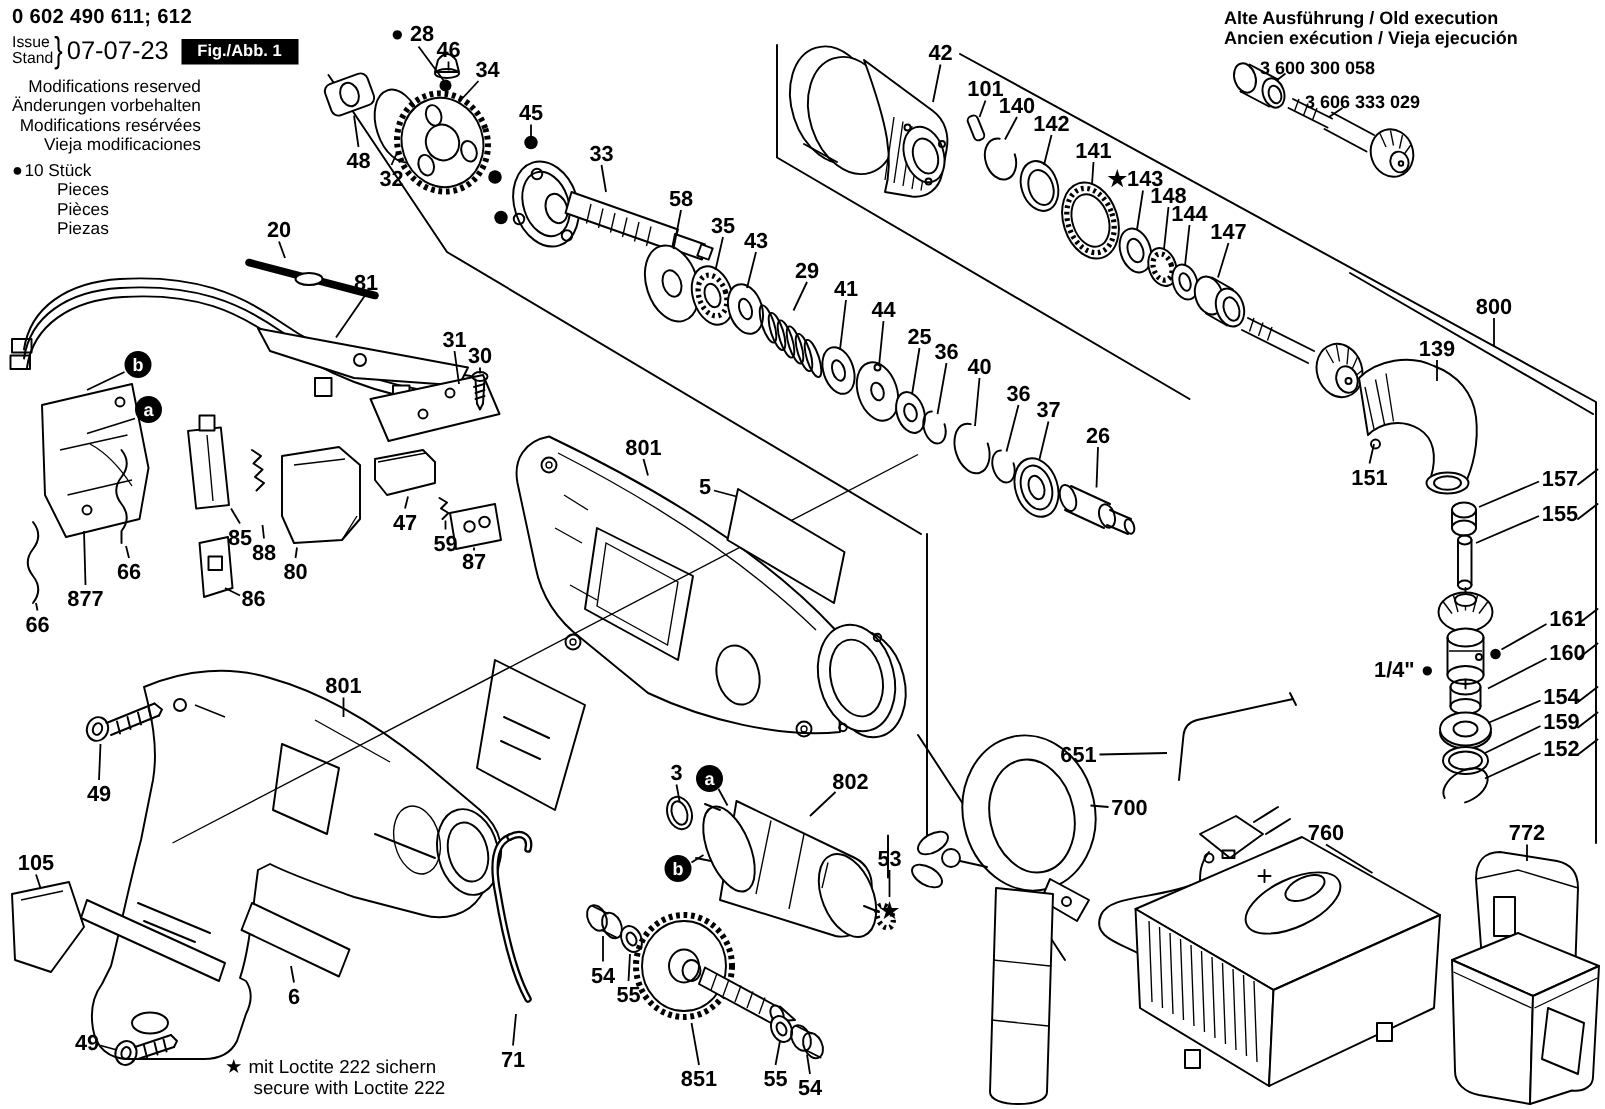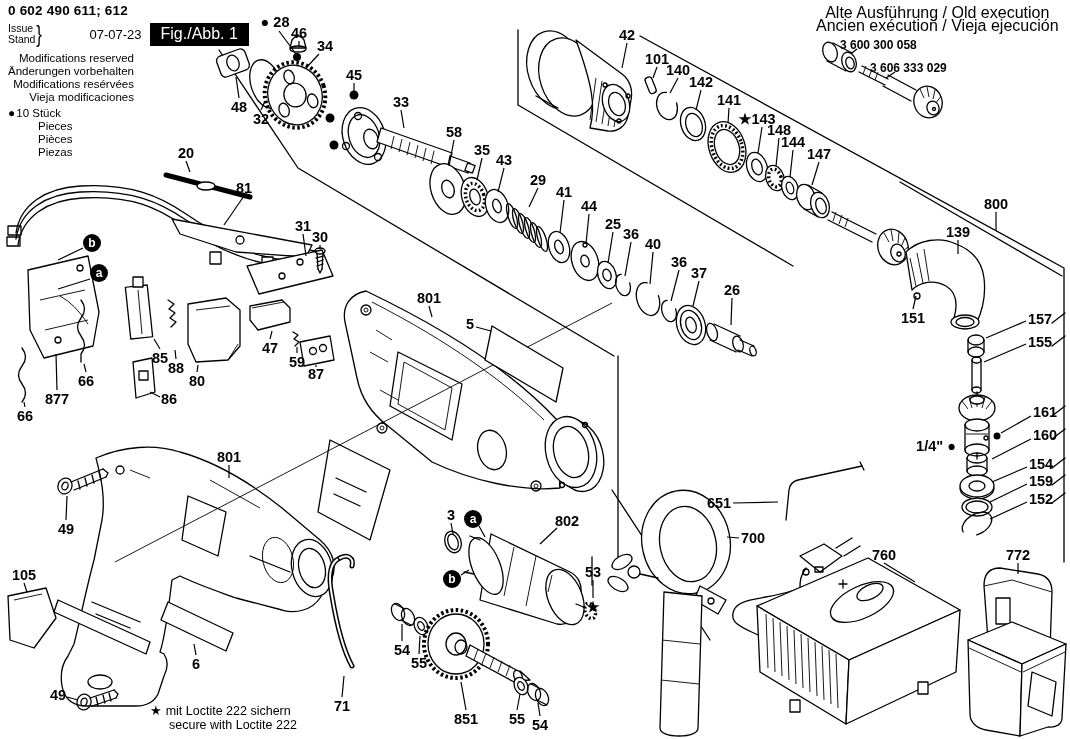--- a/index.html
+++ b/index.html
@@ -4,27 +4,27 @@
 <style>
   html,body{margin:0;padding:0;background:#fff;}
   #canvas{position:relative;width:1070px;height:739px;background:#fff;overflow:hidden;
           font-family:"Liberation Sans",sans-serif;color:#000;}
   #art{position:absolute;left:0;top:0;z-index:1;}
   .hblock{position:absolute;z-index:2;}
   #pn{left:8px;top:3px;font-size:13.5px;font-weight:bold;letter-spacing:.2px;}
   #issue-row{left:8px;top:20px;display:flex;align-items:center;}
   .iss-col{font-size:10.5px;line-height:11px;}
   .brace{font-size:24px;font-weight:400;margin:0 1px 0 0;transform:scaleX(.7);}
-  .date{font-size:13px;margin-left:45px;}
-  .figbox{background:#000;color:#fff;font-weight:normal;font-size:16px;padding:2px 11px 3px 11px;margin-left:8px;}
+  .date{font-size:17px;}
+  .figbox{background:#000;color:#fff;font-weight:bold;font-size:11px;padding:2px 11px 3px 11px;margin-left:8px;}
   #mods{left:8px;top:52px;font-size:11.5px;line-height:13px;text-align:right;}
   #pieces{left:8px;top:107px;font-size:11.5px;line-height:13px;}
   #pieces .p-first .bullet{font-size:12px;margin-right:1px;}
   #pieces .p-rest{padding-left:30px;}
-  #oldexec{left:816px;top:6px;font-size:16px;font-weight:normal;line-height:13px;text-align:center;}
+  #oldexec{left:816px;top:6px;font-size:12px;font-weight:bold;line-height:13px;}
   .oldpn{position:absolute;font-size:12px;font-weight:bold;white-space:nowrap;}
   #oldpn0{left:840px;top:38px;}
   #oldpn1{left:870px;top:61px;}
   #footnote{left:150px;top:704px;font-size:12.5px;line-height:14px;}
   #footnote .fstar{font-size:13px;margin-right:4px;}
   #footnote .f2{padding-left:19px;}
   
   .ln{stroke:#000;stroke-width:1.3;fill:none;stroke-linecap:round;stroke-linejoin:round;}
   .w{fill:#fff;stroke:#000;stroke-width:1.3;stroke-linejoin:round;}
   .ink{fill:#000;stroke:none;}

